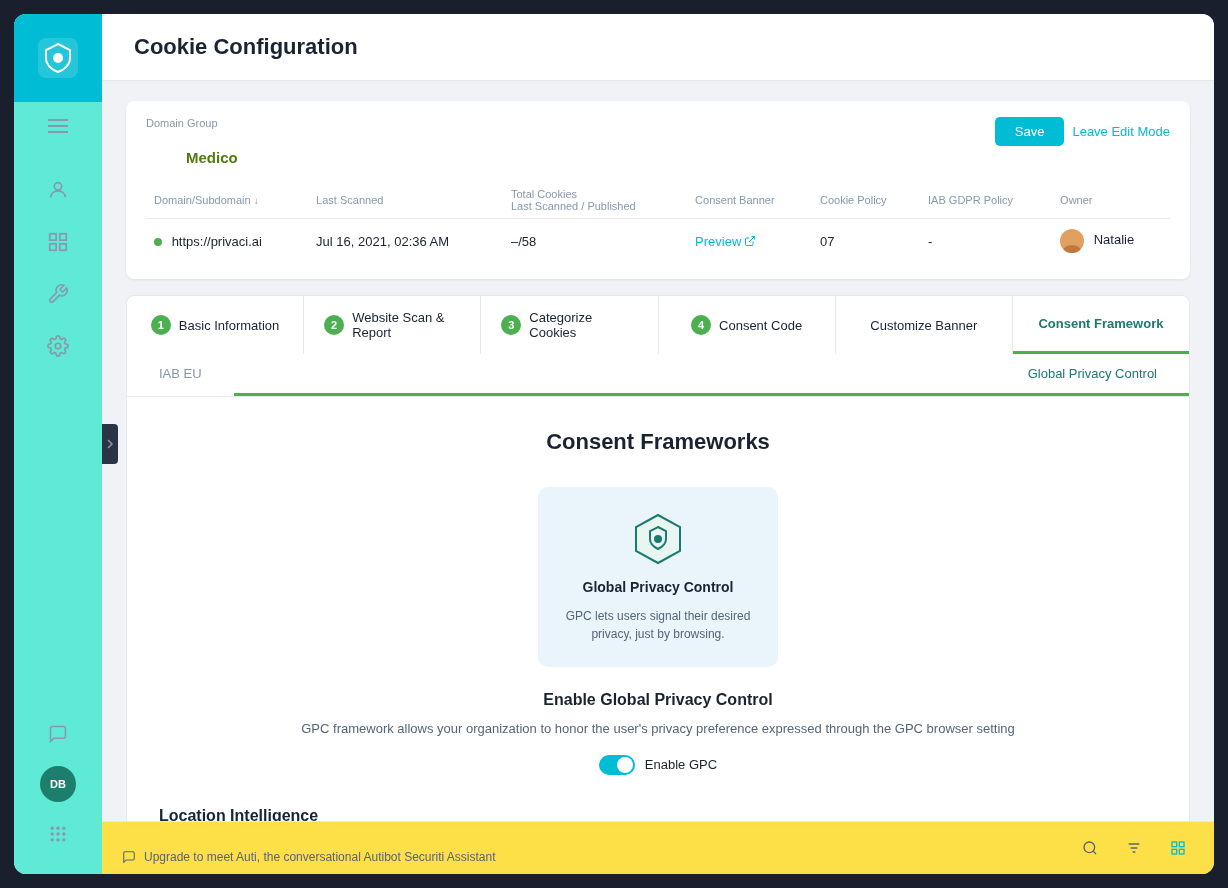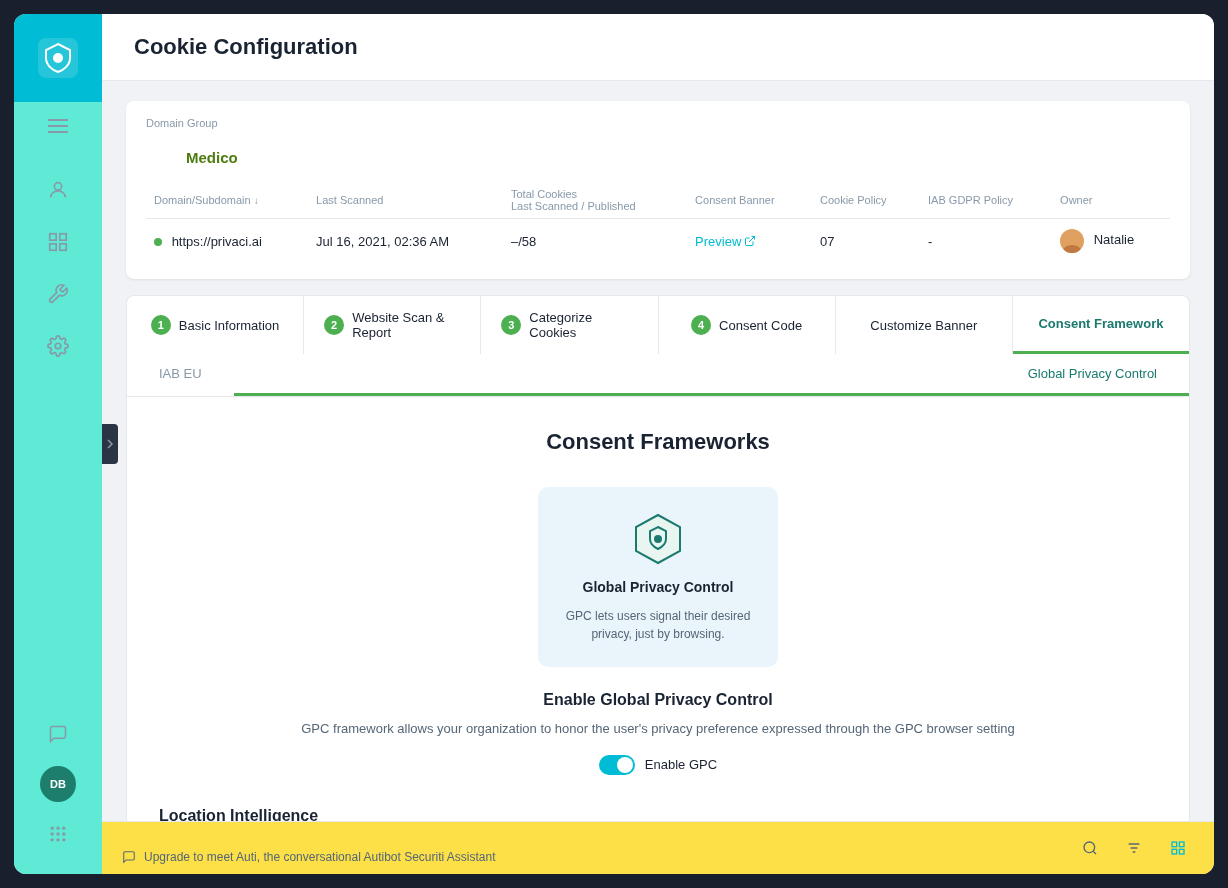--- a/index.html
+++ b/index.html
@@ -173,20 +173,24 @@
       <h1 class="page-title">Cookie Configuration</h1>
     </div>
 
     <div class="content-area">
 
       <div class="domain-card">
         <div class="header-top">
           <div>
             <div class="domain-group-label">Domain Group</div>
             <div class="domain-group-name">Medico</div>
+          </div>
+          <div class="domain-actions">
+            <button class="btn-save">Save</button>
+            <a class="btn-leave" href="#">Leave Edit Mode</a>
           </div>
         </div>
 
         <table class="domain-table">
           <thead>
             <tr>
               <th>Domain/Subdomain <span class="sort-icon">↓</span></th>
               <th>Last Scanned</th>
               <th>Total Cookies<br><span style="font-weight:400">Last Scanned / Published</span></th>
               <th>Consent Banner</th>

